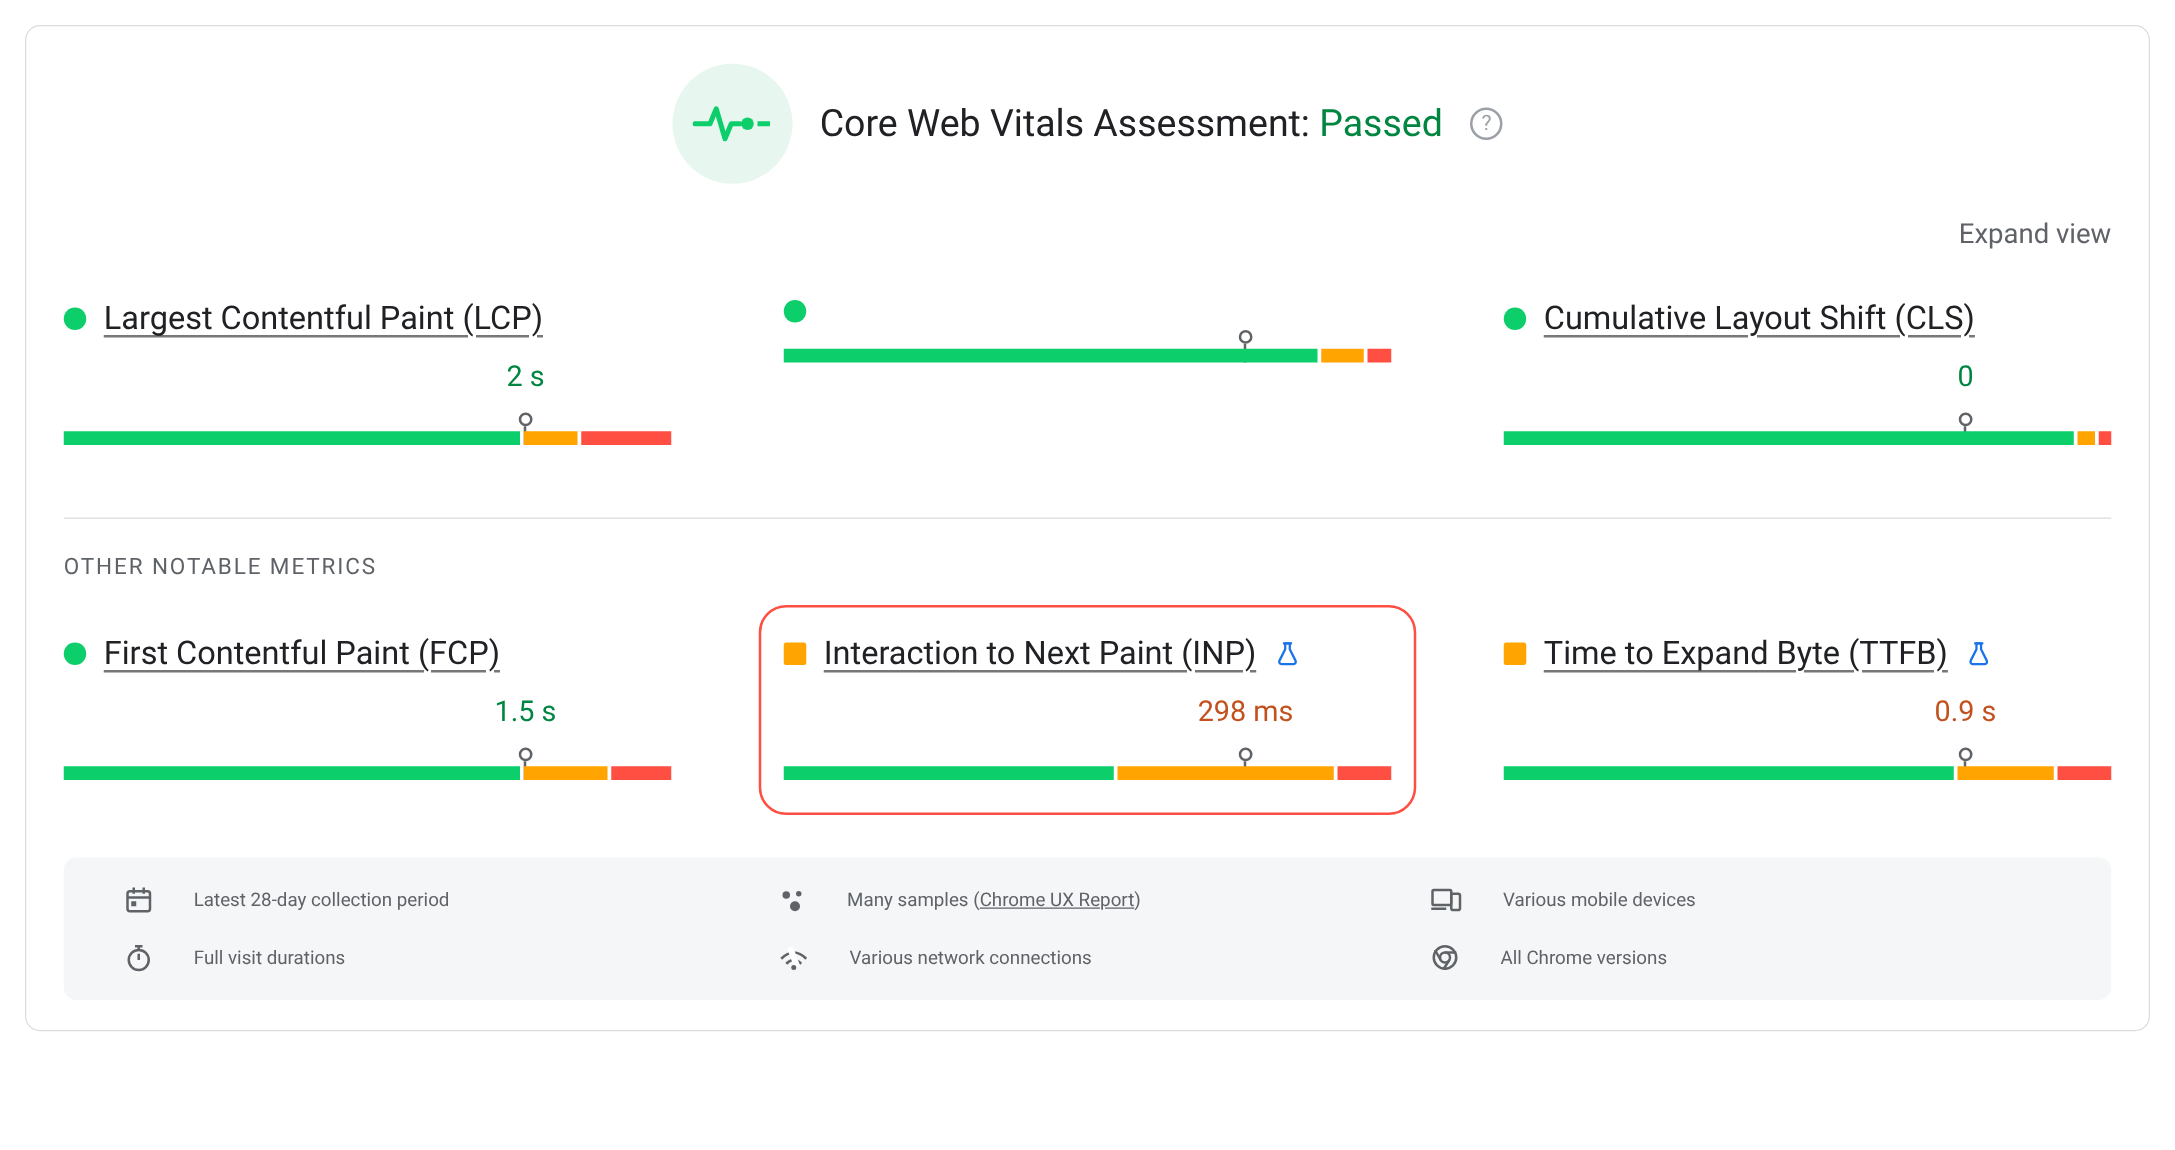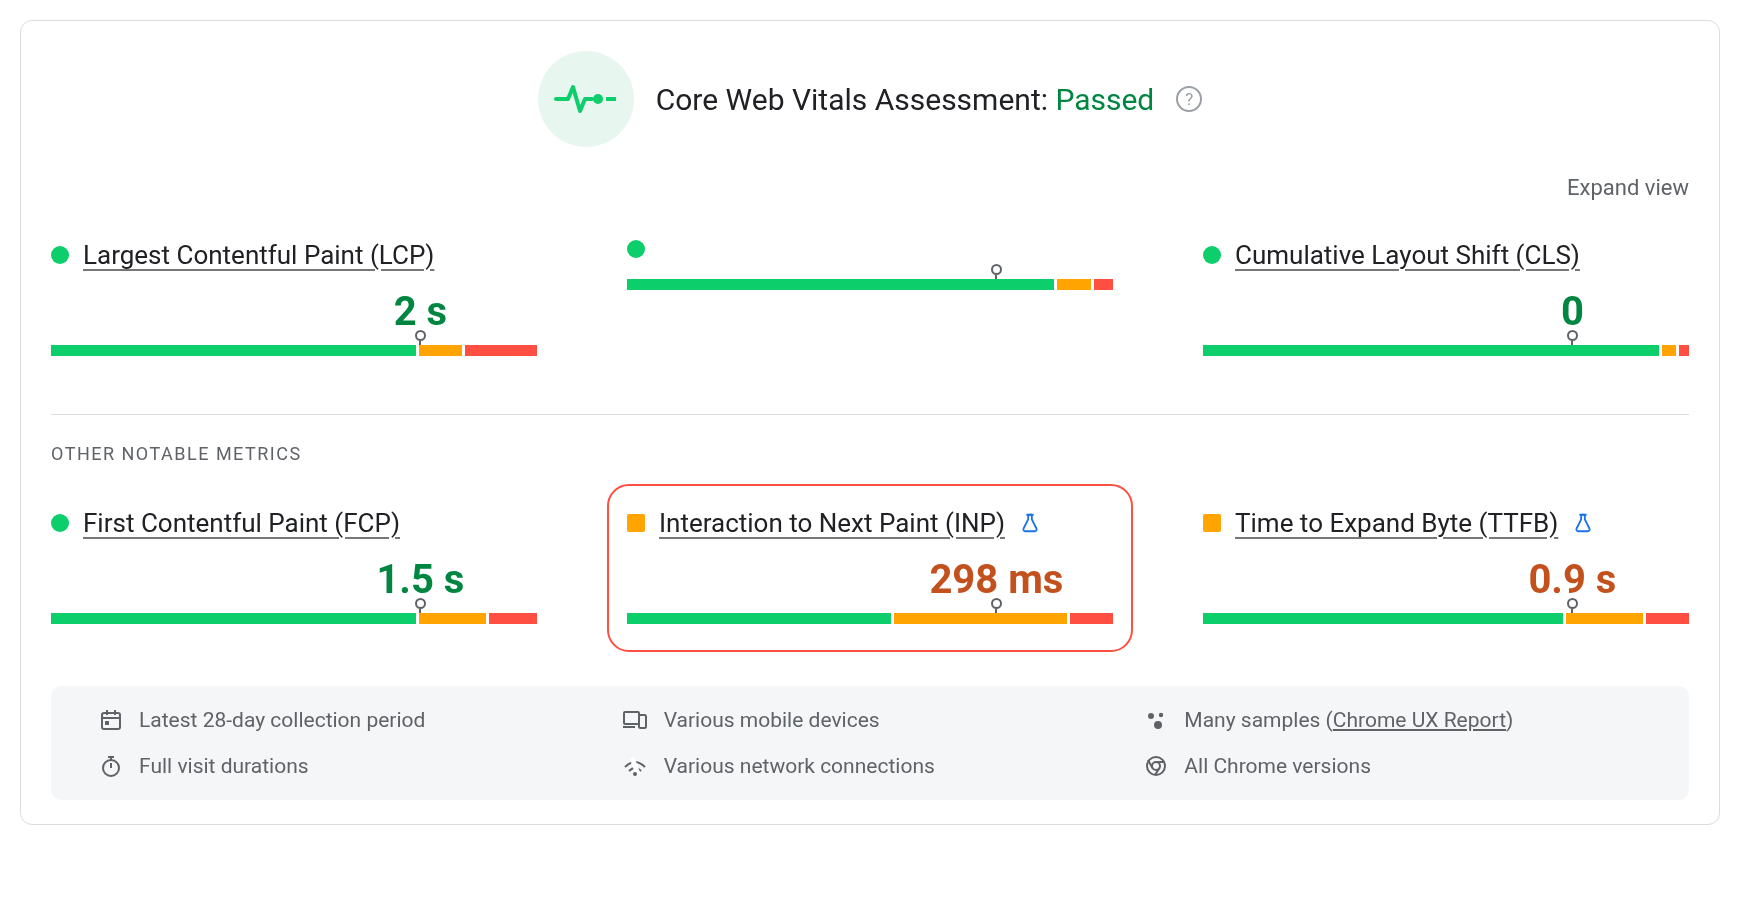--- a/index.html
+++ b/index.html
@@ -69,21 +69,21 @@
   .metric-name {
     font-size:26px; color:var(--text);
     text-decoration: underline;
     text-decoration-color: #777;
     text-underline-offset: 5px;
     cursor:pointer;
     text-align:center;
   }
   .flask-icon { color:#1a73e8; text-decoration:underline; cursor:pointer; display:inline-flex; }
   .metric-value {
-    font-size:40px; font-weight:700;
+    font-size:23px; font-weight:400;
     text-align:right;
     margin-top:18px;
     position:relative;
   }
   .metric-value.good { color:var(--green-dark); }
   .metric-value.avg { color:var(--orange-dark); }
   .bar-wrap { position:relative; margin-top:6px; height:26px; }
   .bar {
     position:absolute; bottom:0; left:0; right:0;
     height:11px;
@@ -112,21 +112,21 @@
   .footer-box {
     margin-top:54px;
     background:#f5f6f7;
     border-radius:10px;
     padding:22px 48px;
     display:grid;
     grid-template-columns: repeat(3, 1fr);
     column-gap:26px;
     row-gap:22px;
   }
-  .footer-item { display:flex; align-items:center; gap:16px; color:var(--muted); font-size:21px; }
+  .footer-item { display:flex; align-items:center; gap:32px; color:var(--muted); font-size:15px; }
   .footer-item svg { flex:0 0 auto; }
   .footer-item a { color:var(--muted); text-decoration:underline; }
 </style>
 </head>
 <body>
 
 <div class="card">
   <div class="header">
     <div class="pulse-badge">
       <svg width="64" height="36" viewBox="0 0 64 36">
@@ -288,34 +288,34 @@
       <svg width="24" height="24" viewBox="0 0 24 24">
           <rect x="3" y="5" width="18" height="16" rx="2" fill="none" stroke="#5f6368" stroke-width="2"></rect>
           <line x1="3" y1="10" x2="21" y2="10" stroke="#5f6368" stroke-width="2"></line>
           <rect x="7" y="2" width="2" height="5" fill="#5f6368"></rect>
           <rect x="15" y="2" width="2" height="5" fill="#5f6368"></rect>
           <rect x="6" y="13" width="4" height="4" fill="#5f6368"></rect>
         </svg>
       <span>Latest 28-day collection period</span>
     </div>
     <div class="footer-item">
+      <svg width="24" height="24" viewBox="0 0 24 24">
+          <circle cx="7" cy="8" r="3" fill="#5f6368"></circle>
+          <circle cx="17" cy="7" r="2.2" fill="#5f6368"></circle>
+          <circle cx="14" cy="17" r="4" fill="#5f6368"></circle>
+        </svg>
+      <span><span>Many samples (</span><a href="#">Chrome UX Report</a><span>)</span></span>
+    </div>
+    <div class="footer-item">
       <svg width="26" height="24" viewBox="0 0 26 24">
           <rect x="2" y="4" width="15" height="12" rx="1" fill="none" stroke="#5f6368" stroke-width="2"></rect>
           <rect x="17" y="7" width="7" height="13" rx="1.5" fill="none" stroke="#5f6368" stroke-width="2"></rect>
           <line x1="1" y1="19" x2="13" y2="19" stroke="#5f6368" stroke-width="2"></line>
         </svg>
       <span>Various mobile devices</span>
-    </div>
-    <div class="footer-item">
-      <svg width="24" height="24" viewBox="0 0 24 24">
-          <circle cx="7" cy="8" r="3" fill="#5f6368"></circle>
-          <circle cx="17" cy="7" r="2.2" fill="#5f6368"></circle>
-          <circle cx="14" cy="17" r="4" fill="#5f6368"></circle>
-        </svg>
-      <span><span>Many samples (</span><a href="#">Chrome UX Report</a><span>)</span></span>
     </div>
     <div class="footer-item">
       <svg width="24" height="24" viewBox="0 0 24 24">
           <circle cx="12" cy="14" r="8" fill="none" stroke="#5f6368" stroke-width="2"></circle>
           <line x1="12" y1="14" x2="12" y2="9" stroke="#5f6368" stroke-width="2"></line>
           <line x1="9" y1="3" x2="15" y2="3" stroke="#5f6368" stroke-width="2"></line>
           <line x1="12" y1="3" x2="12" y2="6" stroke="#5f6368" stroke-width="2"></line>
         </svg>
       <span>Full visit durations</span>
     </div>

